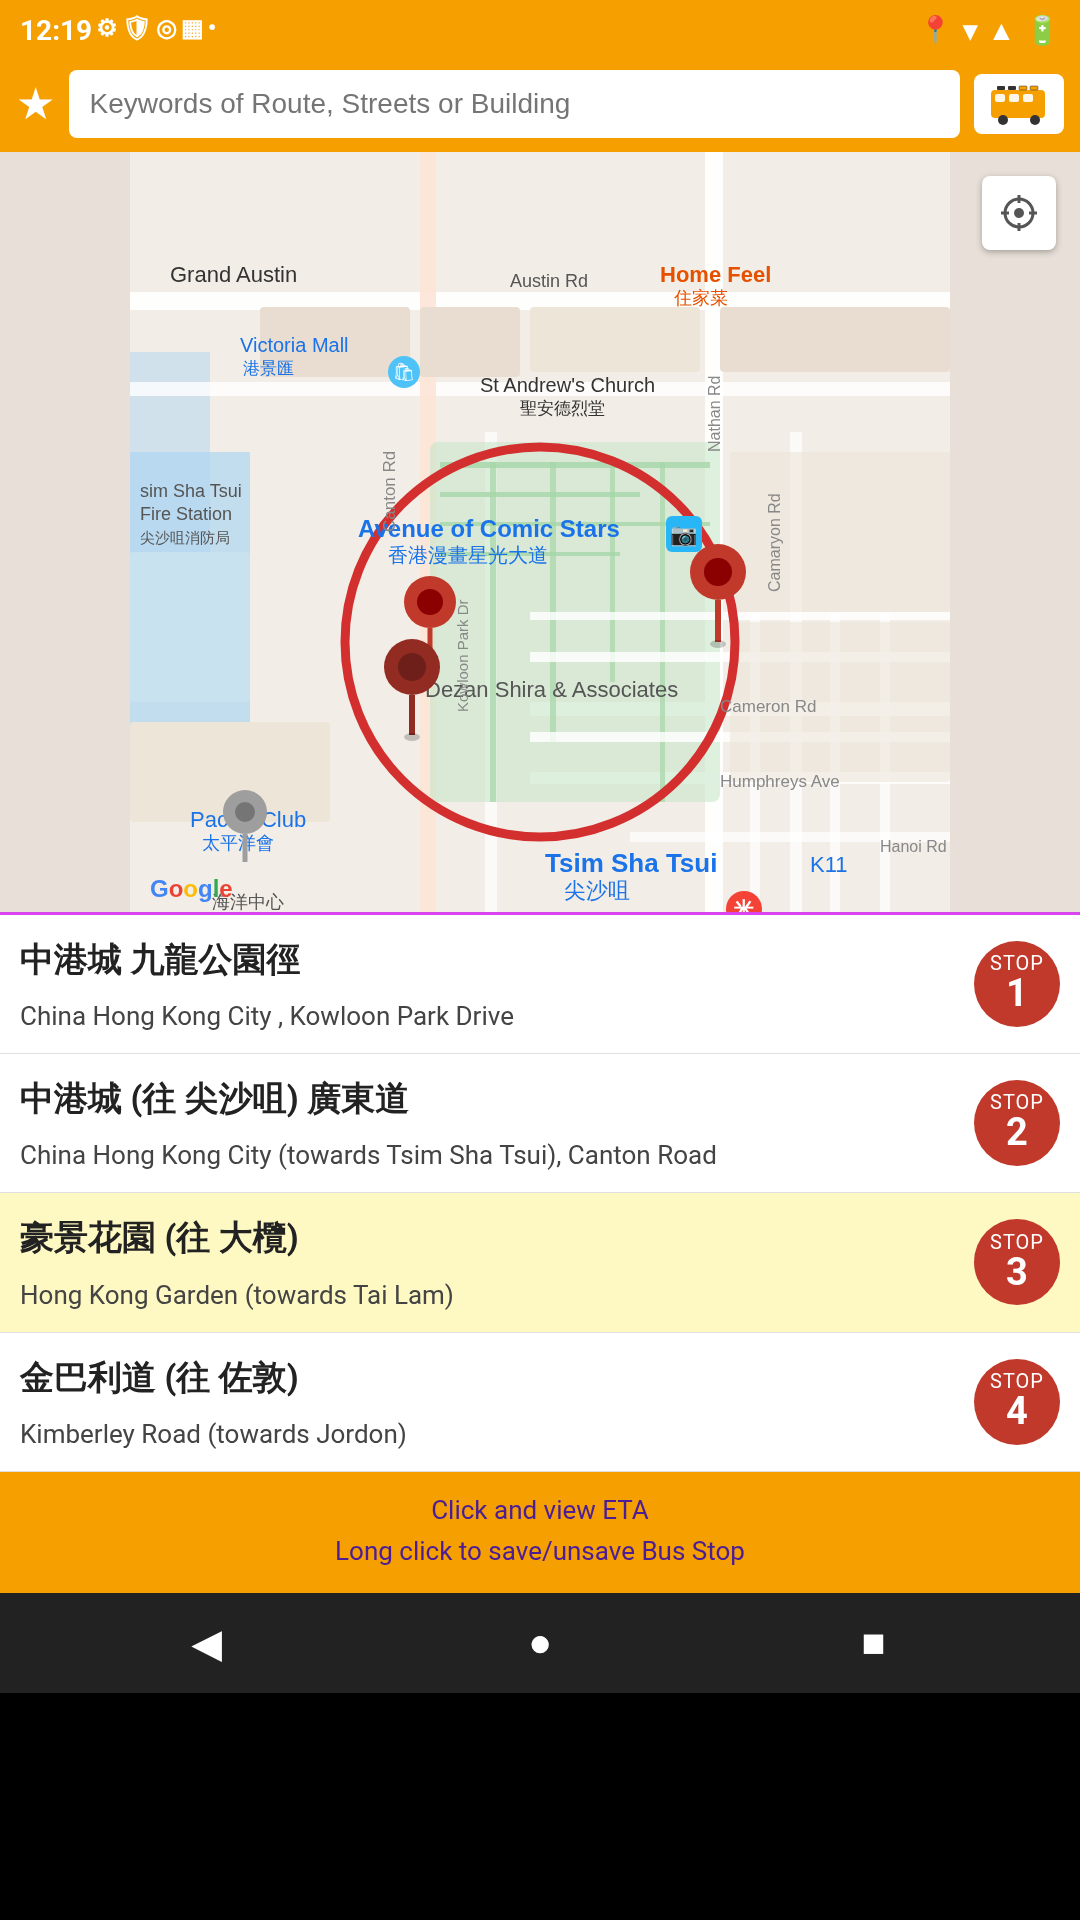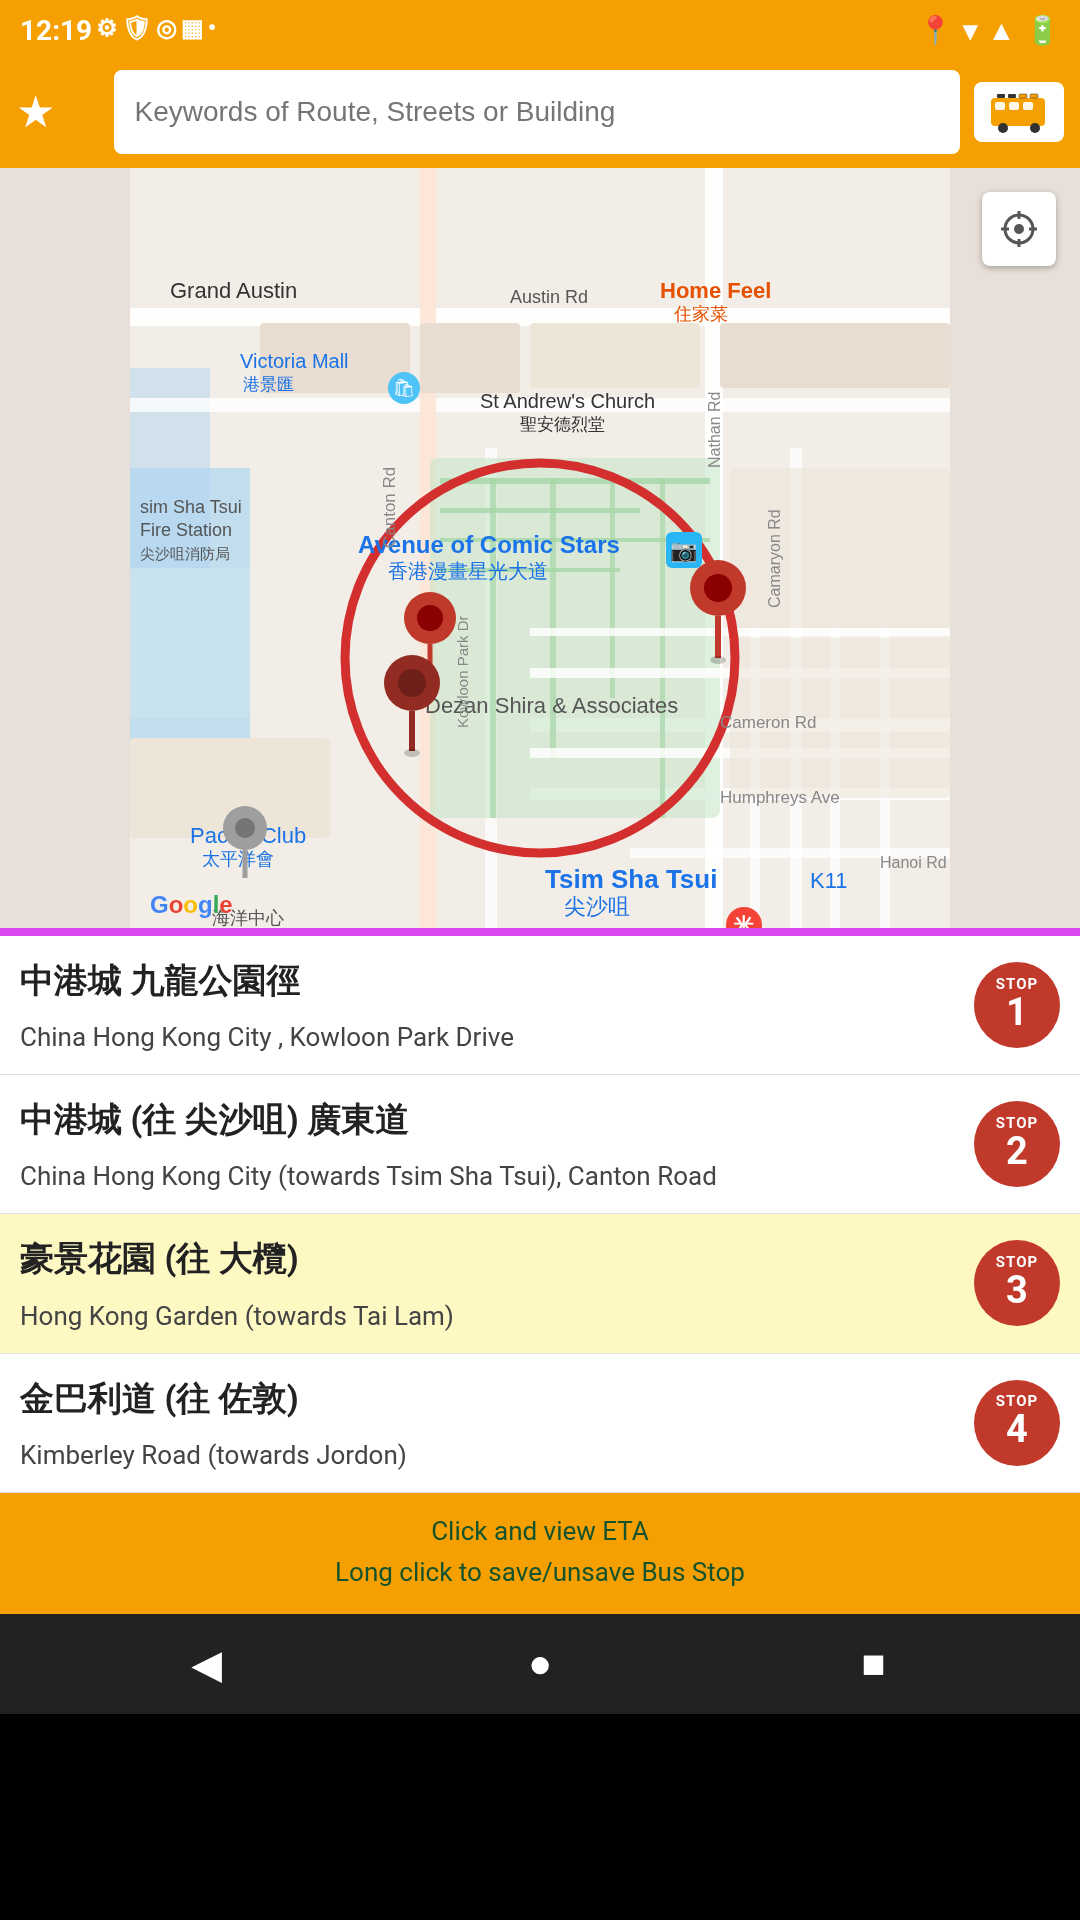--- a/index.html
+++ b/index.html
@@ -39,29 +39,28 @@
     .star-btn {
       font-size: 44px;
       color: #fff;
       background: none;
       border: none;
       cursor: pointer;
       line-height: 1;
     }
     .search-input {
       flex: 1;
-      height: 84px;
+      height: 68px;
       border-radius: 8px;
       border: none;
       padding: 0 20px;
       font-size: 28px;
       color: #aaa;
       outline: none;
       background: #fff;
-      margin-left: 45px;
     }
     .bus-icon-btn {
       background: none;
       border: none;
       cursor: pointer;
       display: flex;
       align-items: center;
     }
     .bus-icon-wrap {
       width: 90px;
@@ -106,21 +105,21 @@
       justify-content: center;
       cursor: pointer;
       box-shadow: 0 2px 6px rgba(0,0,0,0.3);
       font-size: 36px;
       color: #555;
     }
 
     
     .stop-list {
       background: #fff;
-      border-top: 8px solid #d946ef;
+      border-top: 3px solid #d946ef;
     }
     .stop-item {
       padding: 22px 20px 22px 20px;
       display: flex;
       align-items: center;
       justify-content: space-between;
       border-bottom: 1px solid #e0e0e0;
       background: #fff;
     }
     .stop-item.highlighted {
@@ -144,42 +143,42 @@
       border-radius: 50%;
       background: #c0392b;
       display: flex;
       flex-direction: column;
       align-items: center;
       justify-content: center;
       flex-shrink: 0;
       color: #fff;
     }
     .stop-badge-label {
-      font-size: 15px;
-      font-weight: bold;
+      font-size: 20px;
+      font-weight: normal;
       letter-spacing: 1px;
       line-height: 1;
       color: #fff;
       text-align: center;
     }
     .stop-badge-num {
       font-size: 38px;
       font-weight: bold;
       line-height: 1.1;
       color: #fff;
     }
 
     
     .footer-hint {
       background: #F5A000;
       text-align: center;
       padding: 18px 20px 20px;
     }
     .footer-hint p {
-      color: #14532d;
+      color: #4c1d95;
       font-size: 26px;
       line-height: 1.6;
     }
 
     
     .nav-bar {
       background: #222;
       height: 100px;
       display: flex;
       align-items: center;

